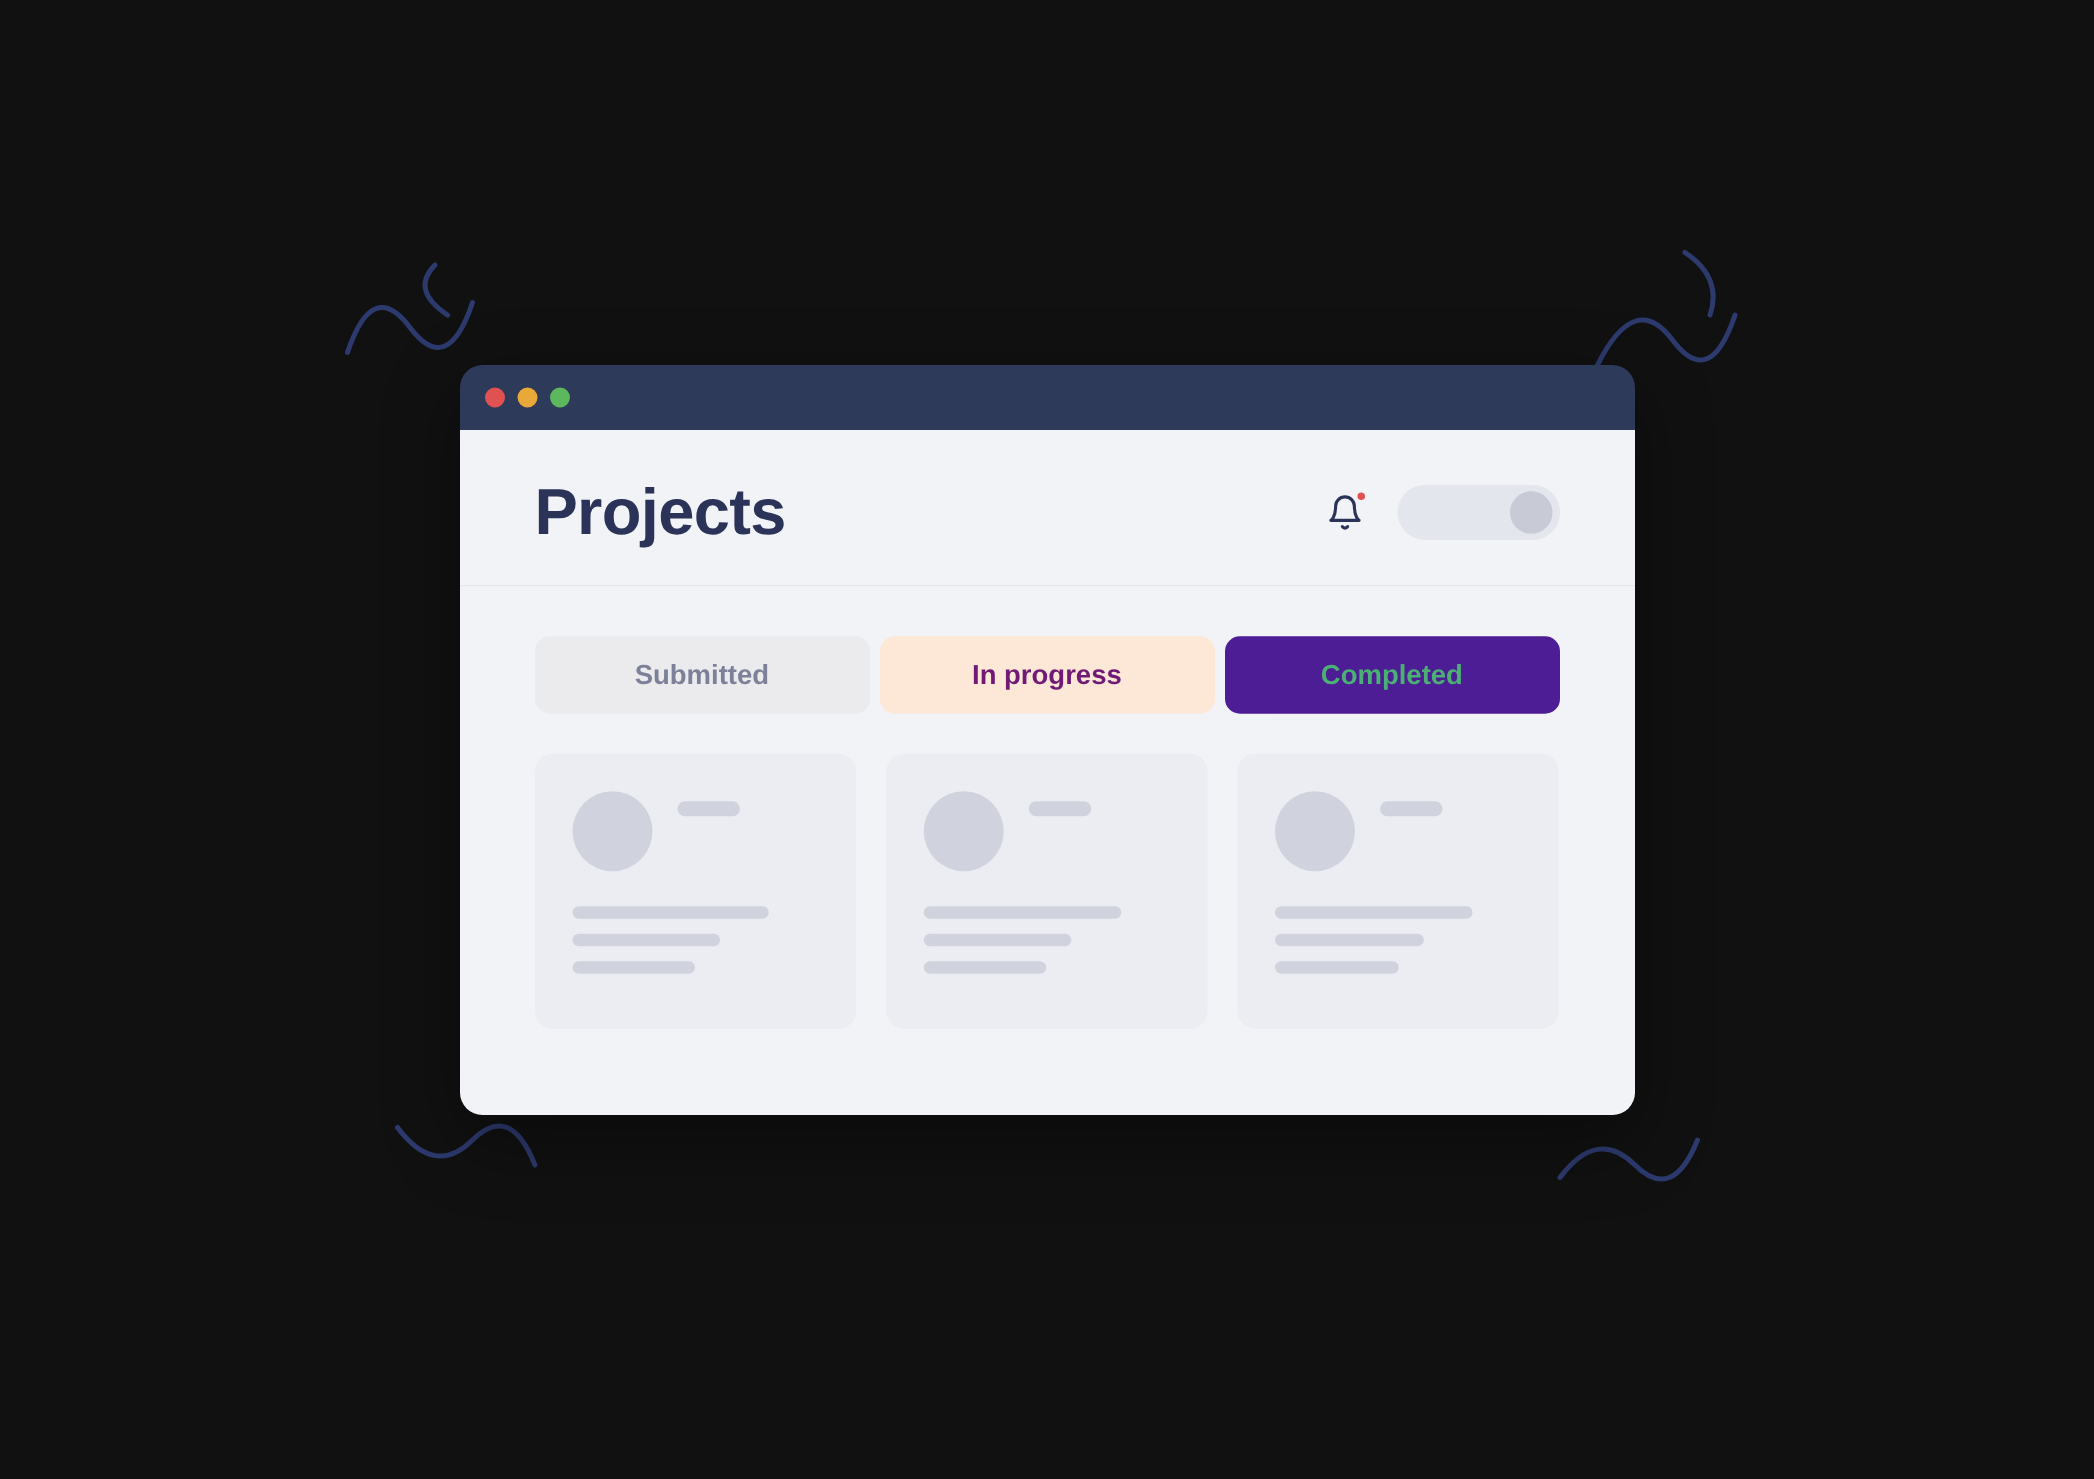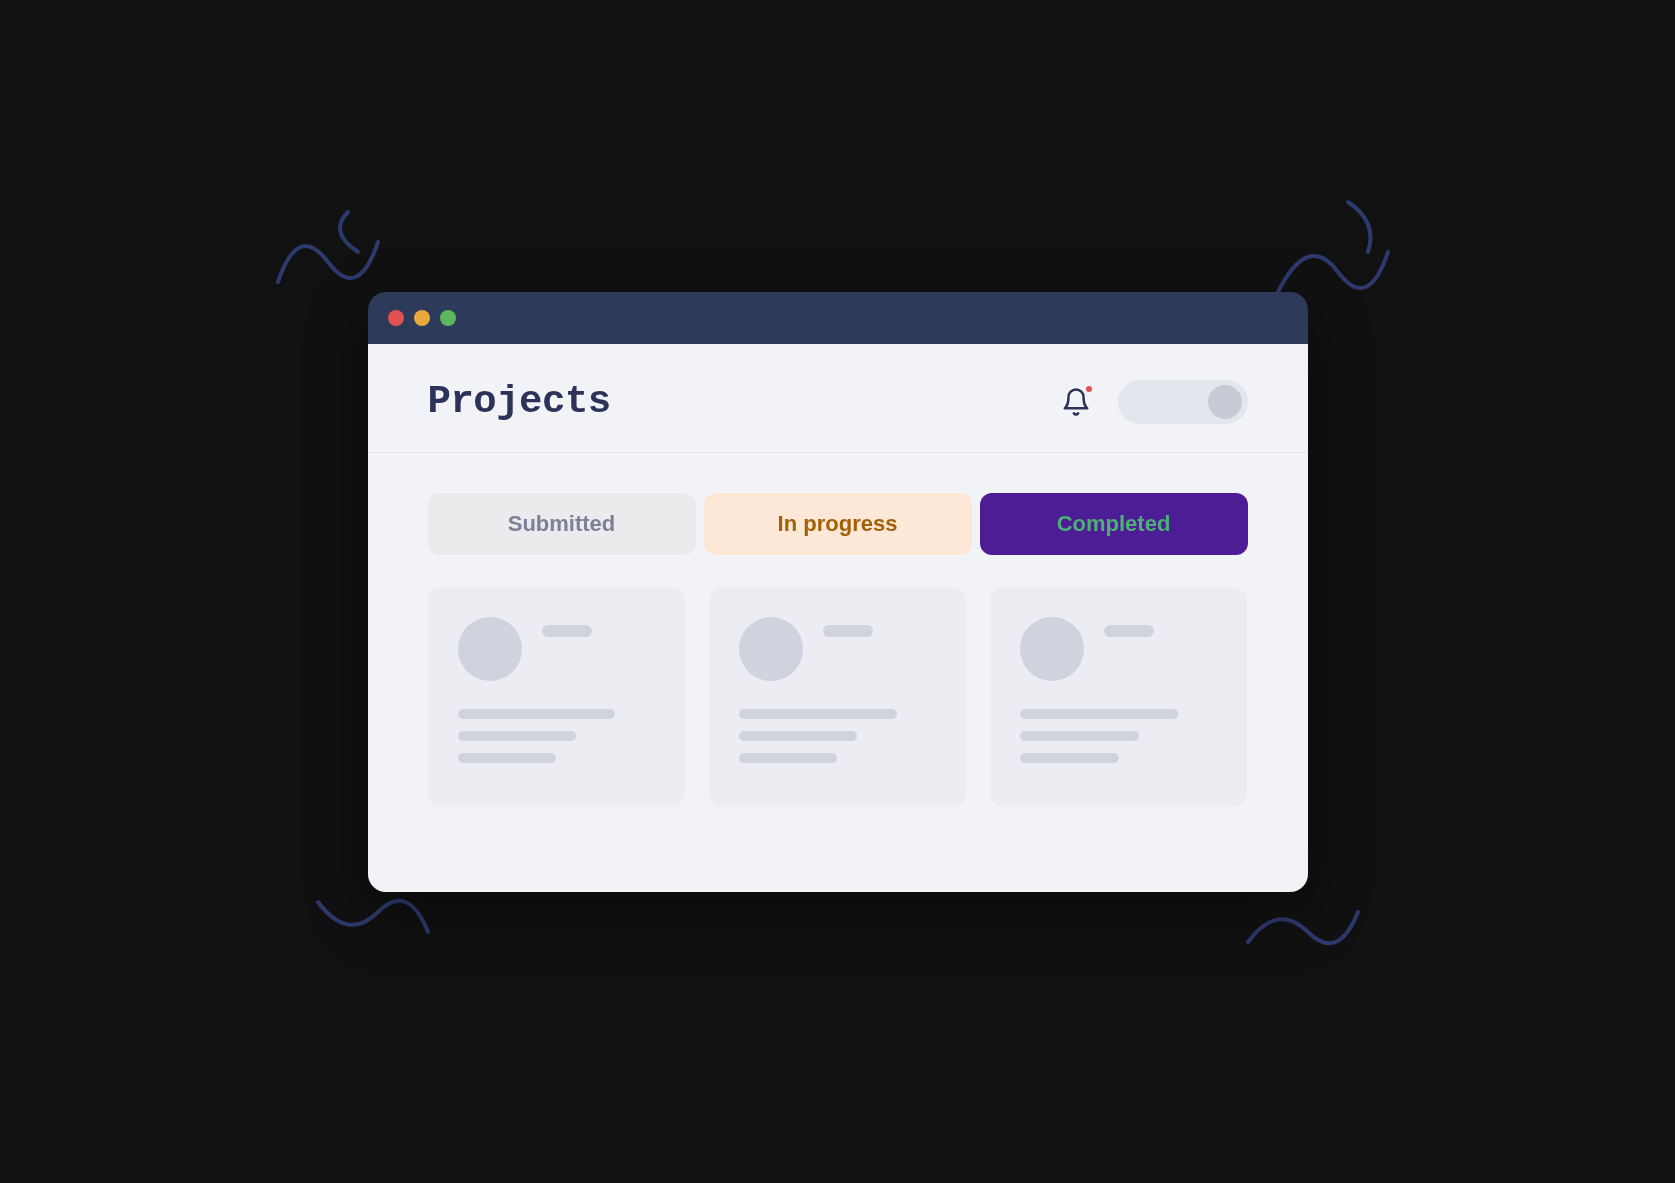--- a/index.html
+++ b/index.html
@@ -74,25 +74,24 @@
     .page-header {
       background: #f2f3f7;
       padding: 36px 60px 28px 60px;
       display: flex;
       align-items: center;
       justify-content: space-between;
       border-bottom: 1px solid #e4e6ed;
     }
 
     .page-title {
-      font-size: 39px;
+      font-size: 52px;
       font-weight: 800;
       color: #2c3358;
       letter-spacing: -0.5px;
-      font-family: Liberation Mono, monospace;
     }
 
     .header-actions {
       display: flex;
       align-items: center;
       gap: 20px;
     }
 
     .notification-btn {
       position: relative;
@@ -163,21 +162,21 @@
       cursor: pointer;
     }
 
     .status-tab.submitted {
       background: #ebebee;
       color: #7c8099;
     }
 
     .status-tab.in-progress {
       background: #fde8d8;
-      color: #a16207;
+      color: #701a75;
     }
 
     .status-tab.completed {
       background: #4c1d95;
       color: #4caf74;
     }
 
     
     .cards-row {
       display: flex;

